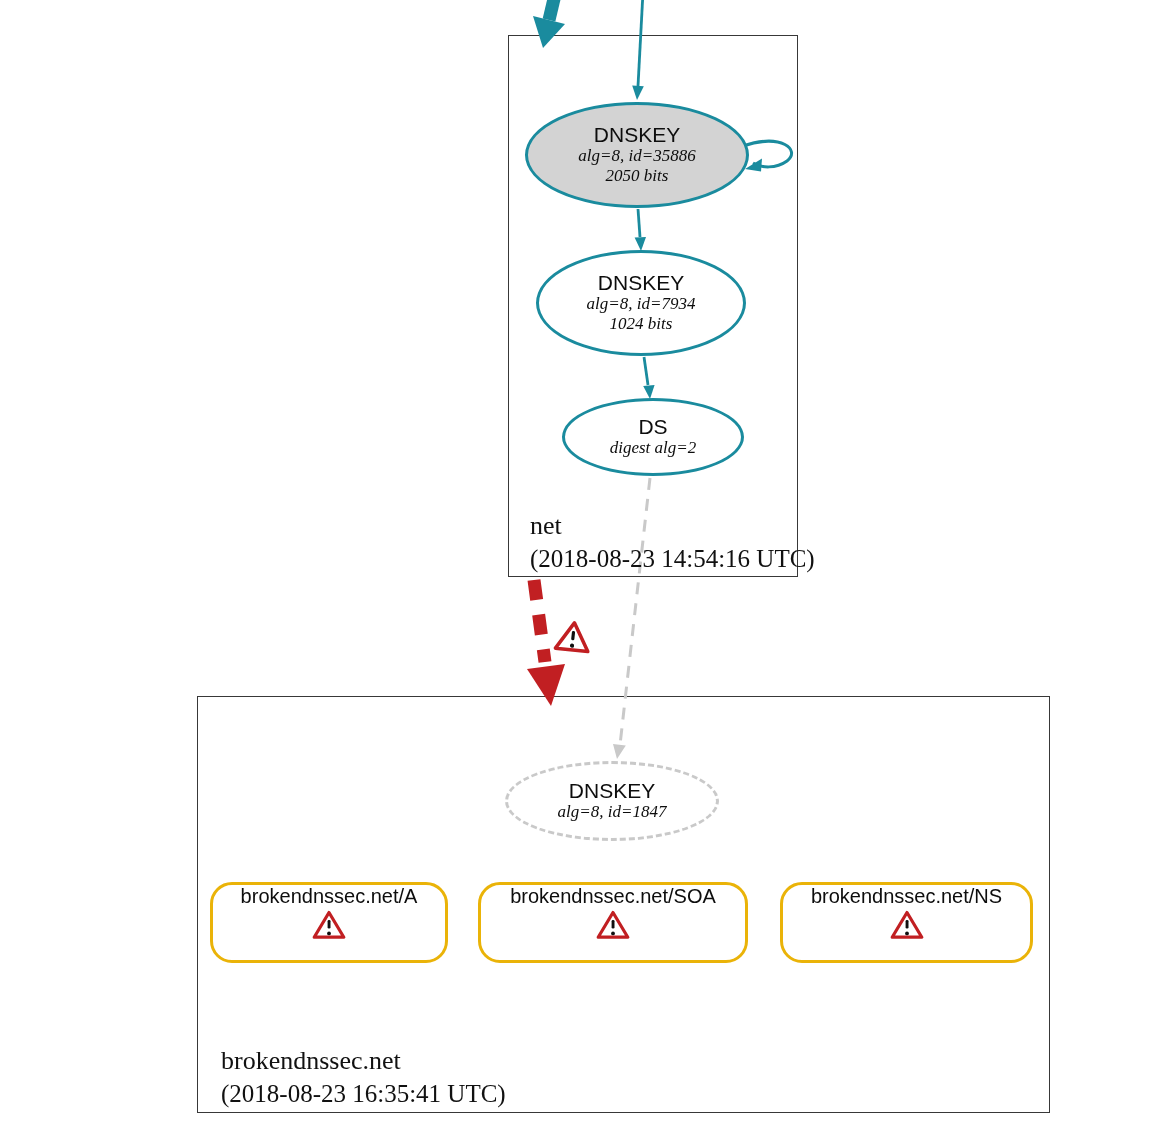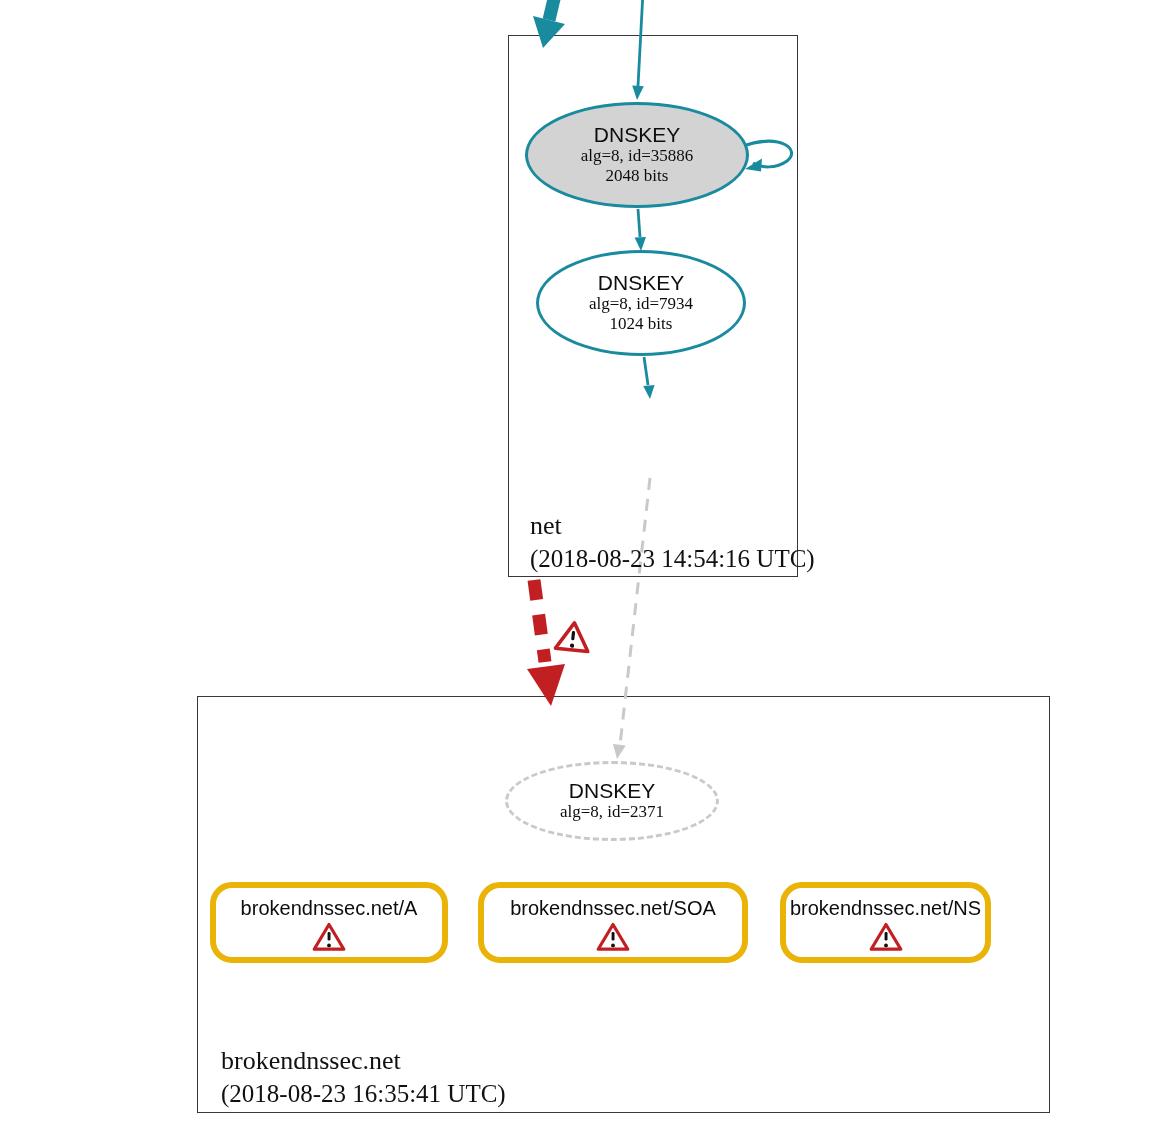--- a/index.html
+++ b/index.html
@@ -17,28 +17,28 @@
     display:flex; flex-direction:column; align-items:center; justify-content:center;
     text-align:center; background:#fff;
   }
   .node.key-filled { background:#d3d3d3; }
   .node.teal { border:3px solid #1a8b9e; }
   .node.dashed { border:3px dashed #c9c9c9; }
   .node .title {
     font-family:"Liberation Sans", sans-serif; font-size:21px; line-height:1.08; color:#0d0d0d;
   }
   .node .attr {
-    font-family:"Liberation Serif", serif; font-size:17px; line-height:1.18; color:#0d0d0d;
+    font-family:"Liberation Serif", serif; font-size:17px; line-height:1.18; color:#0d0d0d;font-style:italic;
   }
   .zone-name { position:absolute; font-size:26px; }
   .zone-ts   { position:absolute; font-size:25px; }
   .rrset {
     position:absolute; box-sizing:border-box; background:#fff;
-    border:6px solid #eab308; border-radius:22px;
-    display:flex; flex-direction:column; align-items:center; padding-top:9px;
+    border:3px solid #eab308; border-radius:22px;
+    display:flex; flex-direction:column; align-items:center; 
   }
   .rrset .rrset-label {
     font-family:"Liberation Sans", sans-serif; font-size:20px; line-height:1.1; color:#0d0d0d;
   }
   .warn { display:block; margin-top:3px; }
   .warn-float { position:absolute; transform:rotate(6deg); }
 </style>
 </head>
 <body>
 
@@ -87,57 +87,61 @@
 
   <svg class="warn-float" style="left:554px; top:620px;" width="38" height="33" viewBox="0 0 34 30">
     <path d="M17 2.5 L31.8 27.2 L2.2 27.2 Z" fill="#fff" stroke="#c11f22" stroke-width="3.2" stroke-linejoin="round"></path>
     <rect x="15.6" y="10" width="2.9" height="8.5" rx="1.3" fill="#101010"></rect>
     <circle cx="17" cy="23.4" r="1.9" fill="#101010"></circle>
   </svg>
 
   <div class="node teal key-filled" style="left:525px; top:102px; width:224px; height:106px;">
     <div class="title">DNSKEY</div>
     <div class="attr">alg=8, id=35886</div>
-    <div class="attr">2048 bits</div>
+    <div class="attr">2050 bits</div>
   </div>
 
   <div class="node teal" style="left:536px; top:250px; width:210px; height:106px;">
     <div class="title">DNSKEY</div>
     <div class="attr">alg=8, id=7934</div>
     <div class="attr">1024 bits</div>
   </div>
 
+  <div class="node teal" style="left:562px; top:398px; width:182px; height:78px;">
+    <div class="title">DS</div>
+    <div class="attr">digest alg=2</div>
+  </div>
 
   <div class="zone-name" style="left:530px; top:511px;">net</div>
   <div class="zone-ts" style="left:530px; top:545px;">(2018-08-23 14:54:16 UTC)</div>
 
   <div class="node dashed" style="left:505px; top:761px; width:214px; height:80px;">
     <div class="title">DNSKEY</div>
-    <div class="attr">alg=8, id=2371</div>
+    <div class="attr">alg=8, id=1847</div>
   </div>
 
   <div class="rrset" style="left:210px; top:882px; width:238px; height:81px;">
     <div class="rrset-label">brokendnssec.net/A</div>
     <svg class="warn" width="34" height="30" viewBox="0 0 34 30">
       <path d="M17 2.5 L31.8 27.2 L2.2 27.2 Z" fill="#fff" stroke="#c11f22" stroke-width="3.2" stroke-linejoin="round"></path>
       <rect x="15.6" y="10" width="2.9" height="8.5" rx="1.3" fill="#101010"></rect>
       <circle cx="17" cy="23.4" r="1.9" fill="#101010"></circle>
     </svg>
   </div>
 
   <div class="rrset" style="left:478px; top:882px; width:270px; height:81px;">
     <div class="rrset-label">brokendnssec.net/SOA</div>
     <svg class="warn" width="34" height="30" viewBox="0 0 34 30">
       <path d="M17 2.5 L31.8 27.2 L2.2 27.2 Z" fill="#fff" stroke="#c11f22" stroke-width="3.2" stroke-linejoin="round"></path>
       <rect x="15.6" y="10" width="2.9" height="8.5" rx="1.3" fill="#101010"></rect>
       <circle cx="17" cy="23.4" r="1.9" fill="#101010"></circle>
     </svg>
   </div>
 
-  <div class="rrset" style="left:780px; top:882px; width:211px; height:81px;">
+  <div class="rrset" style="left:780px; top:882px; width:253px; height:81px;">
     <div class="rrset-label">brokendnssec.net/NS</div>
     <svg class="warn" width="34" height="30" viewBox="0 0 34 30">
       <path d="M17 2.5 L31.8 27.2 L2.2 27.2 Z" fill="#fff" stroke="#c11f22" stroke-width="3.2" stroke-linejoin="round"></path>
       <rect x="15.6" y="10" width="2.9" height="8.5" rx="1.3" fill="#101010"></rect>
       <circle cx="17" cy="23.4" r="1.9" fill="#101010"></circle>
     </svg>
   </div>
 
   <div class="zone-name" style="left:221px; top:1046px;text-align:right;">brokendnssec.net</div>
   <div class="zone-ts" style="left:221px; top:1080px;">(2018-08-23 16:35:41 UTC)</div>

